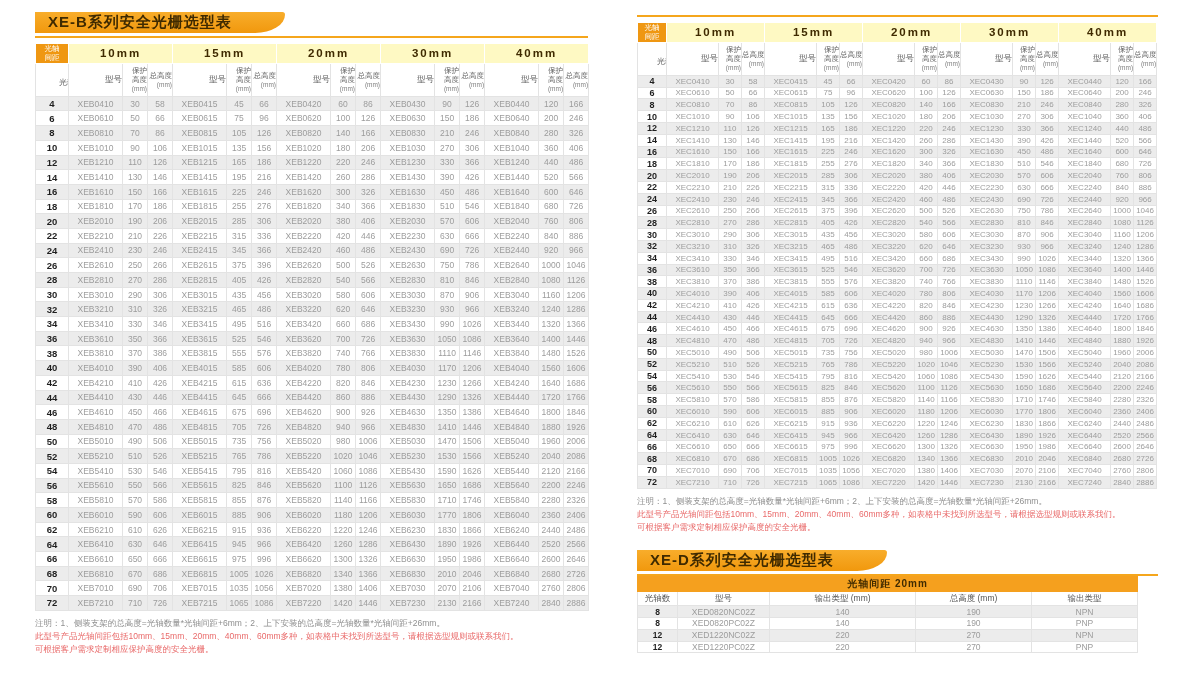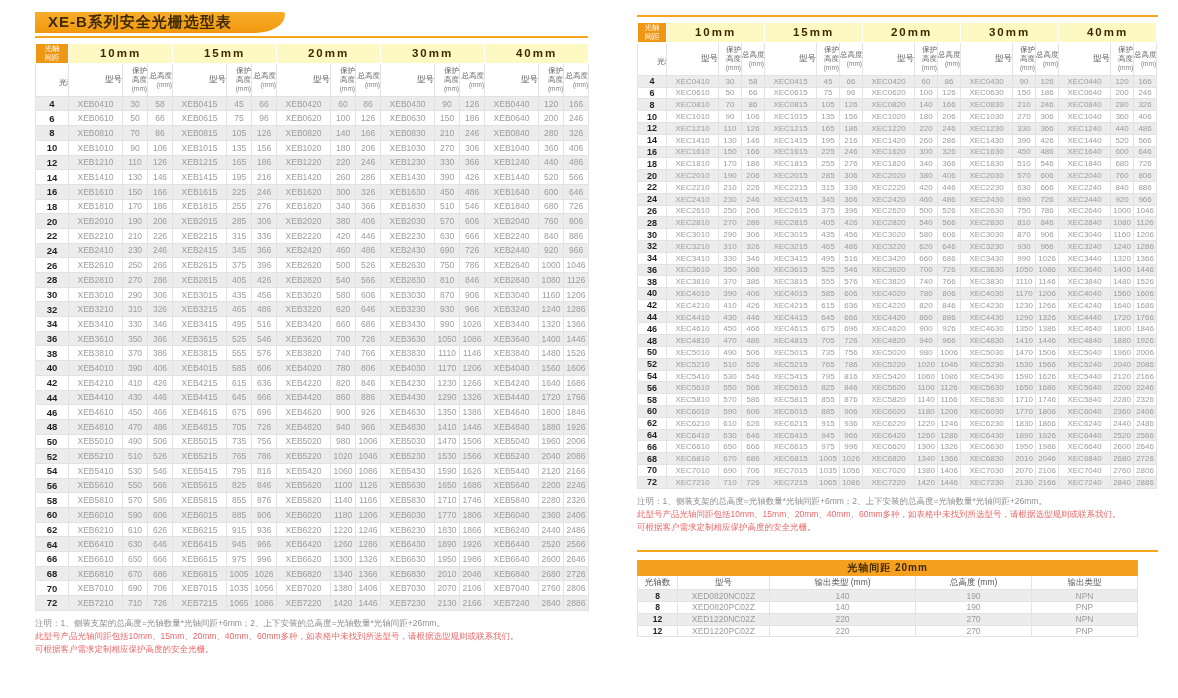--- a/index.html
+++ b/index.html
@@ -40,21 +40,21 @@
   .sel tbody tr:nth-child(odd) td { background:#ECECEC; }
   .sel-left  tbody td { height:14.7px; }
   .sel-right tbody td { height:11.8px; font-size:8px; }
   .sel-right tbody td.axes { font-size:9px; }
 
   .notes { margin-top:6px; font-size:8.5px; line-height:1.55; }
   .note-gray { color:#8F8F8F; }
   .note-red  { color:#E96A6A; }
 
   .xed-block { margin-top:16px; }
-  table.xed { border-collapse:collapse; table-layout:fixed; width:500px; margin-top:8px; background:#fff;border-radius:23px; }
+  table.xed { border-collapse:collapse; table-layout:fixed; width:500px; background:#fff;border-radius:23px; }
   .xed th, .xed td { border:1px solid #E3E3E3; text-align:center; padding:0; white-space:nowrap; }
   .xed th.span { background:#F5A01E; color:#3F2A00; font-weight:bold; font-size:10px; height:14px; letter-spacing:1px; border:1px solid #F5A01E; }
   .xed thead tr.h2 th { background:#FFFFFF; color:#555555; font-weight:normal; font-size:8.5px; height:14px; }
   .xed tbody td { color:#9C9C9C; font-size:8.5px; height:11.8px; }
   .xed tbody td.axes { color:#1F1F1F; font-weight:bold; }
   .xed tbody tr:nth-child(odd) td { background:#ECECEC; }
 </style>
 </head>
 <body>
 
@@ -1438,20 +1438,23 @@
           </tr>
         </tbody>
       </table>
     <div class="notes">
       <div class="note-gray">注明：1、侧装支架的总高度=光轴数量*光轴间距+6mm；2、上下安装的总高度=光轴数量*光轴间距+26mm。</div>
       <div class="note-red">此型号产品光轴间距包括10mm、15mm、20mm、40mm、60mm多种，如表格中未找到所选型号，请根据选型规则或联系我们。</div>
       <div class="note-red">可根据客户需求定制相应保护高度的安全光栅。</div>
     </div>
 
     <div class="xed-block">
+      <div class="banner">
+        <span>XE-D系列安全光栅选型表</span>
+      </div>
       <div class="underline"></div>
       <table class="xed" id="xed-table">
           <colgroup>
             <col style="width:40px">
             <col style="width:92px">
             <col style="width:146px">
             <col style="width:116px">
             <col style="width:106px">
           </colgroup>
           <thead>

